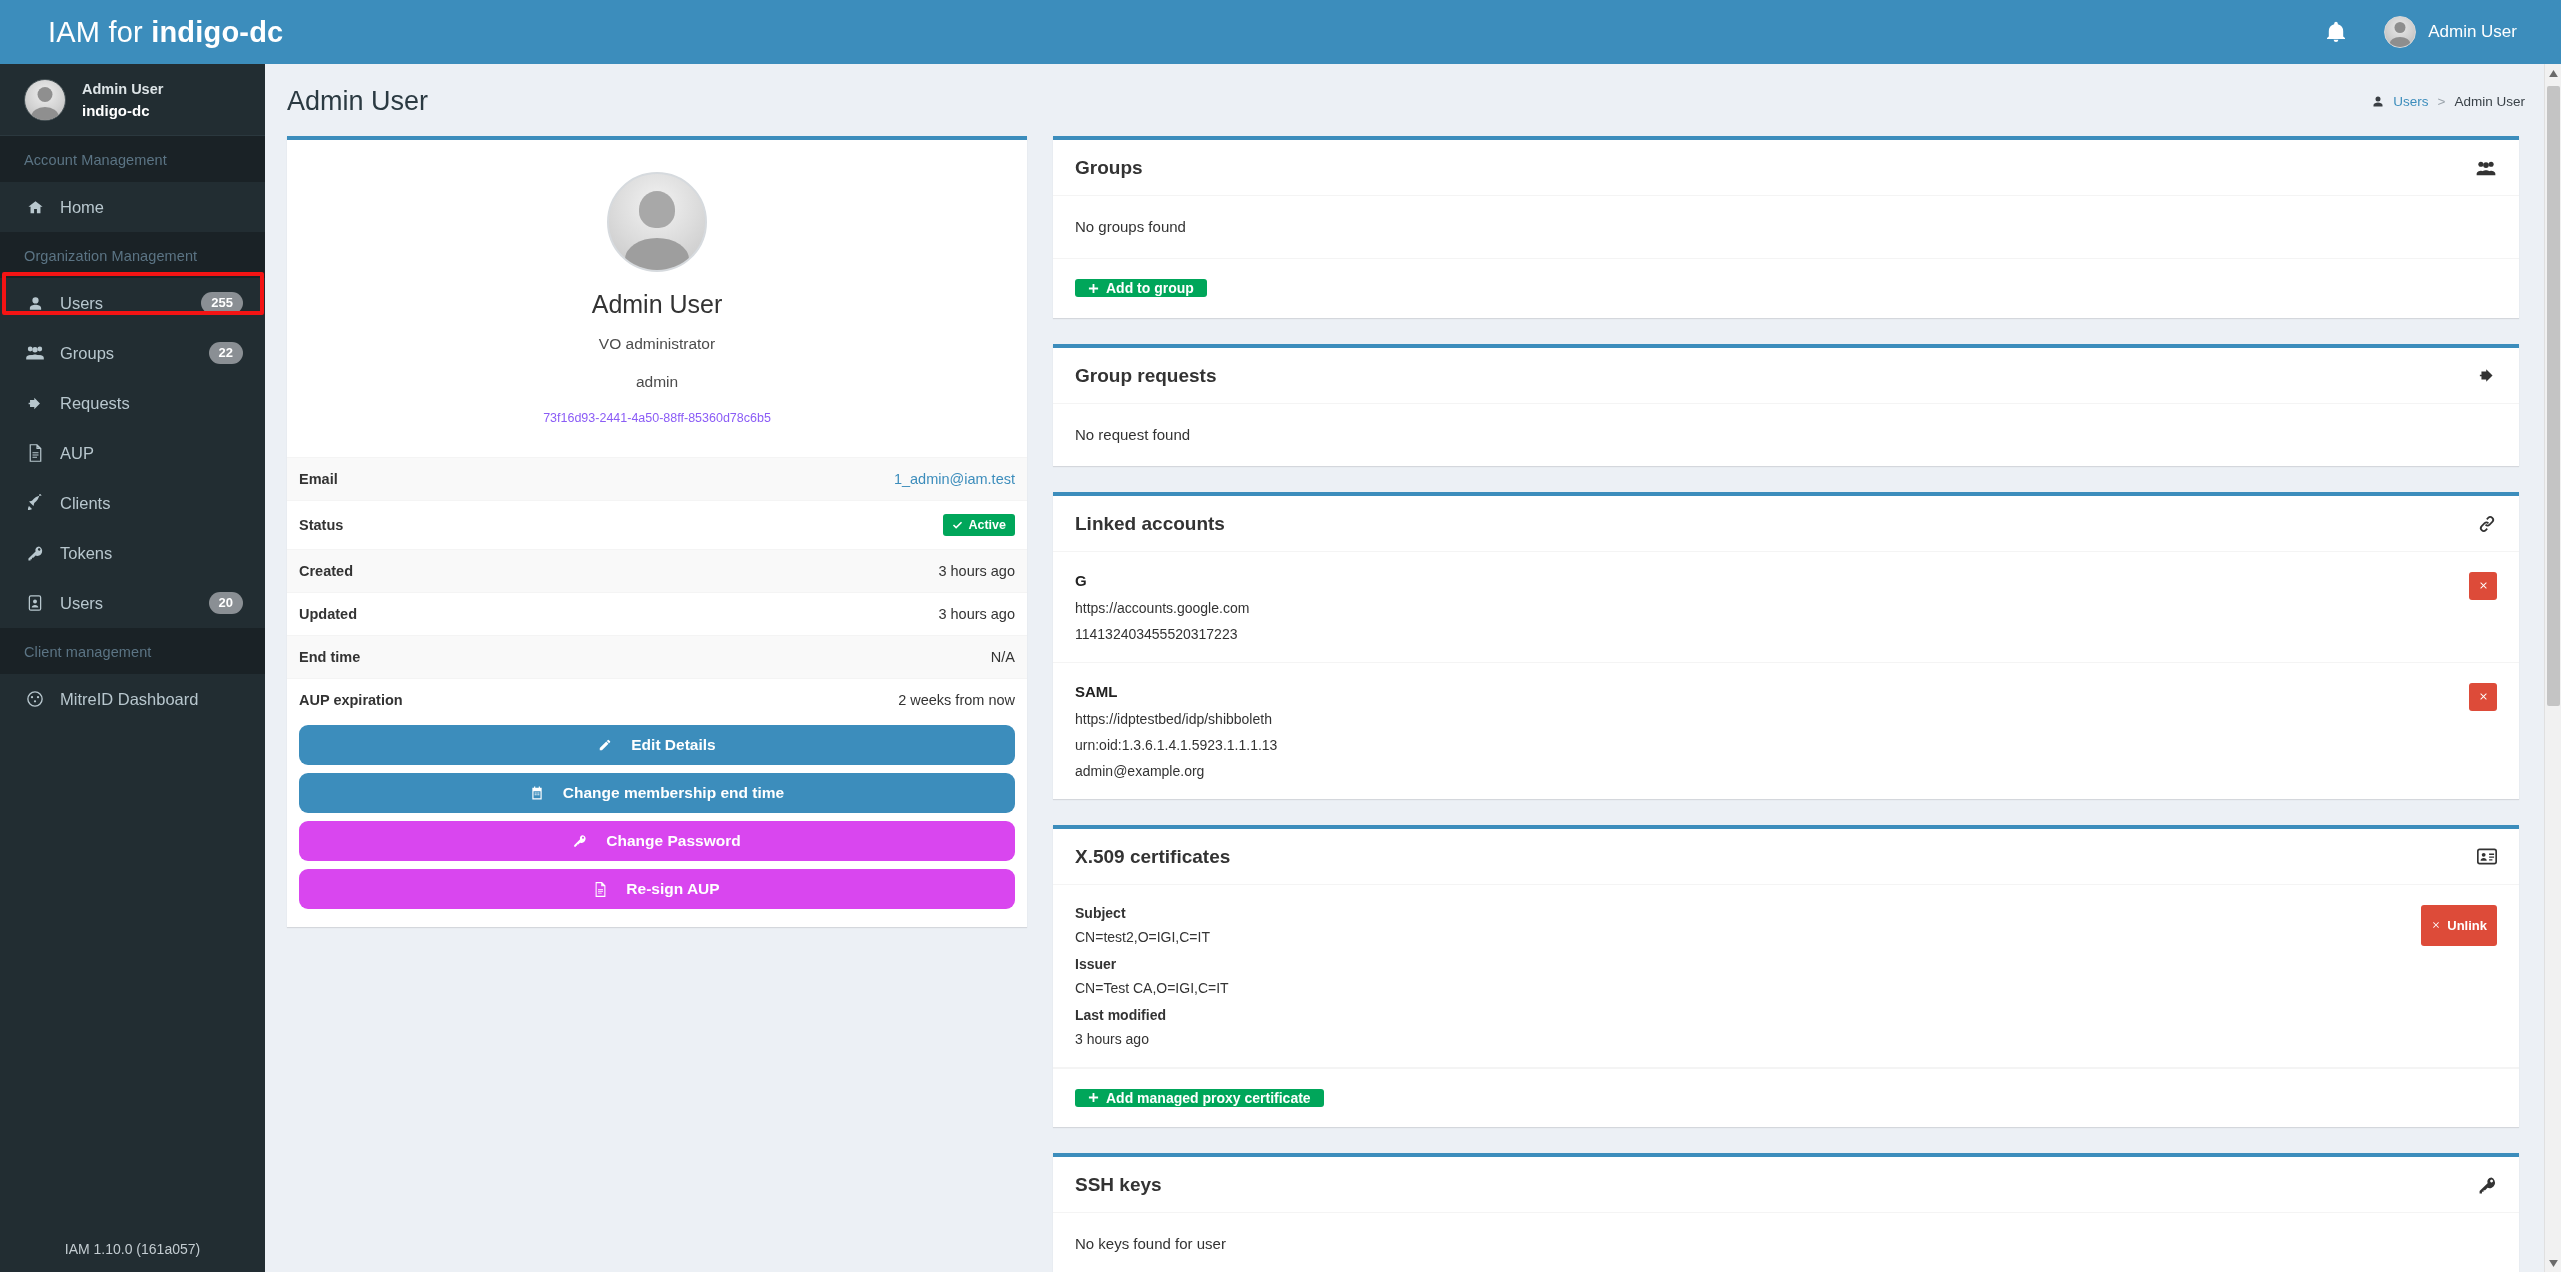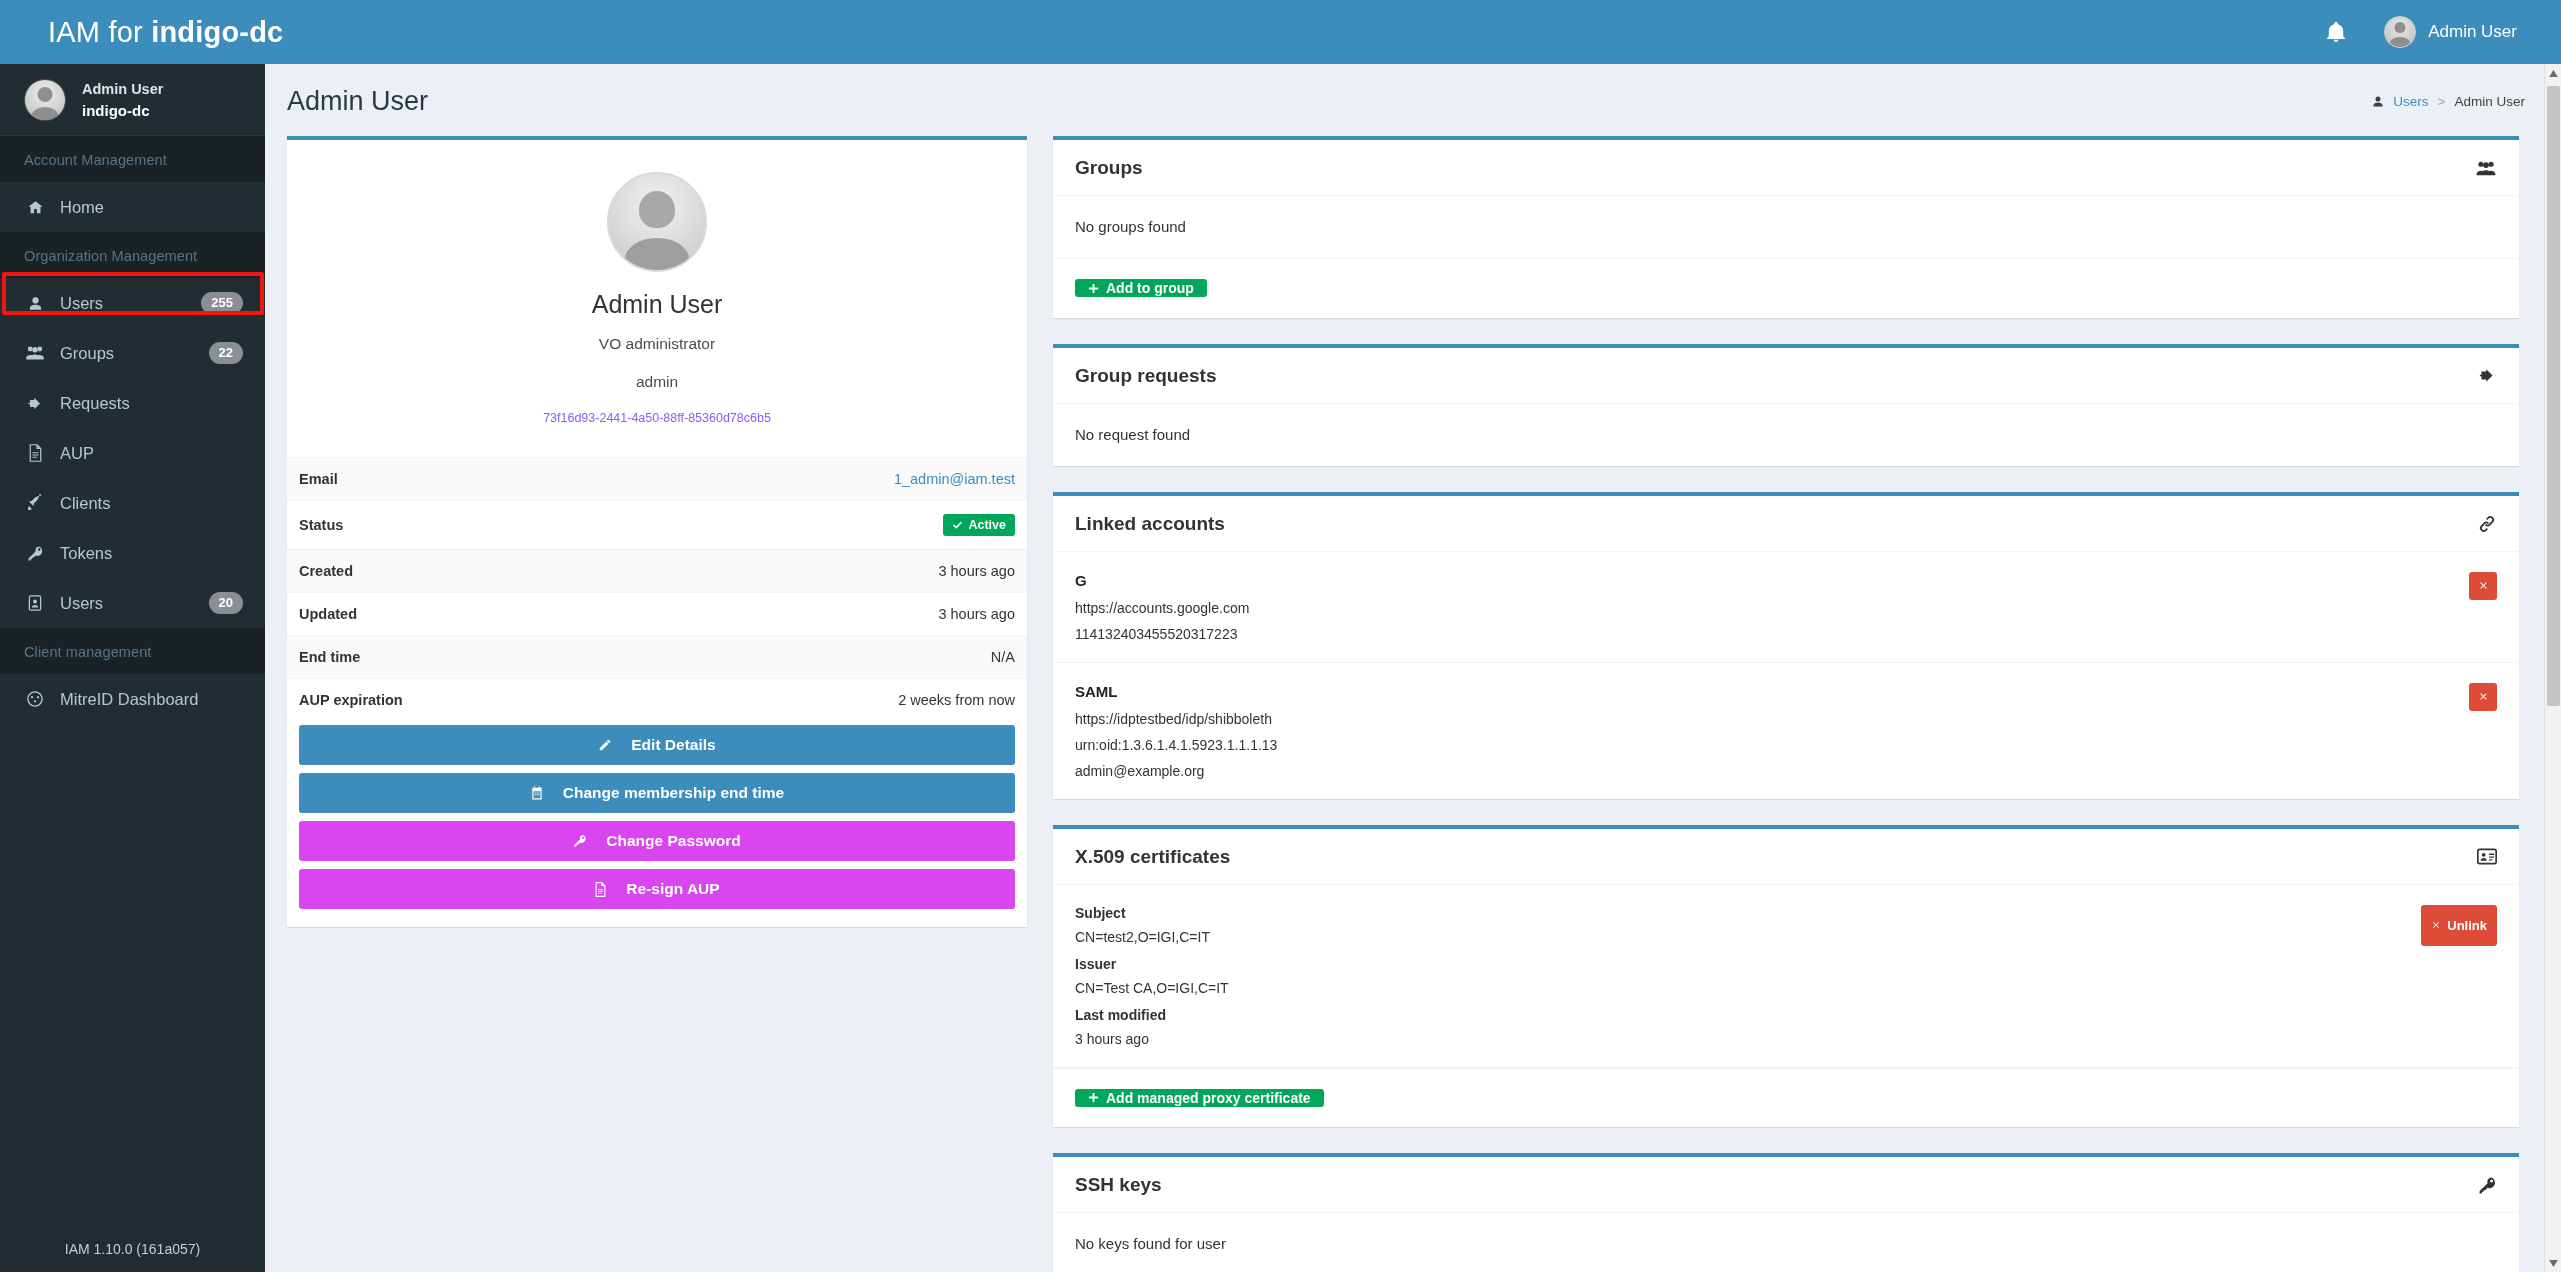--- a/index.html
+++ b/index.html
@@ -171,21 +171,21 @@
     background: #00a65a; color: #fff; font-size: 12.5px; font-weight: 700;
     border-radius: 3px; padding: 4px 9px;
   }
   .badge-active svg { fill: #fff; display: block; }
 
   .btn-stack { padding: 4px 12px 18px; display: flex; flex-direction: column; gap: 8px; }
   .btn {
     display: flex; align-items: center; justify-content: center; gap: 19px;
     height: 40px; border: none; cursor: pointer; color: #fff;
     font-size: 15.5px; font-weight: 700; font-family: "Liberation Sans", sans-serif;
-    border-radius: 3px;
+    border-radius: 9px;
   }
   .btn svg { fill: #fff; display: block; }
   .btn-blue  { background: #3c8dbc; }
   .btn-green { background: #d946ef; }
   .btn-sm {
     display: inline-flex; align-items: center; gap: 7px; height: 18px;
     padding: 0 13px; border: none; border-radius: 3px; cursor: pointer;
     color: #fff; font-size: 14px; font-weight: 700;
     font-family: "Liberation Sans", sans-serif; background: #00a65a;
   }

